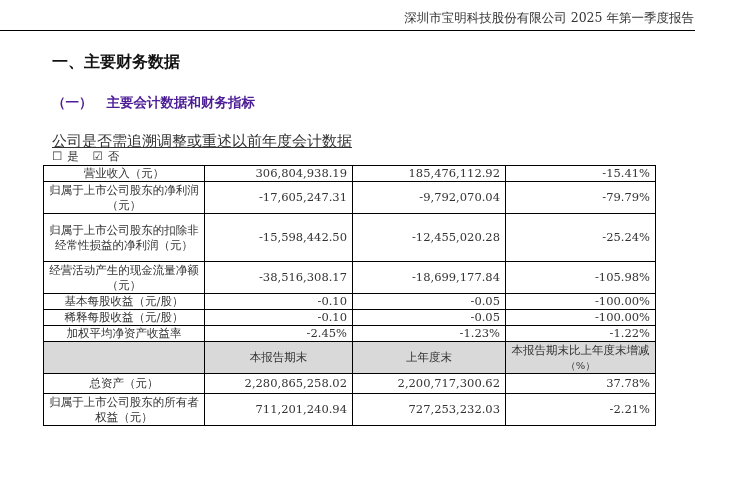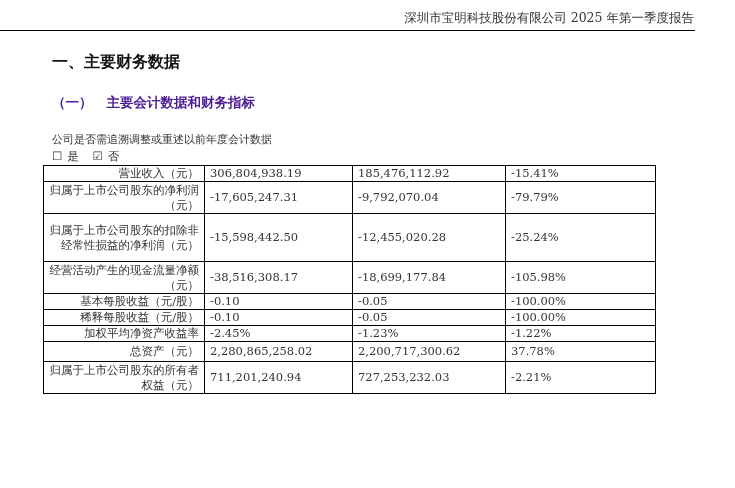--- a/index.html
+++ b/index.html
@@ -5,28 +5,28 @@
   html, body { margin:0; padding:0; background:#ffffff; }
   body { width:735px; height:488px; position:relative; overflow:hidden;
          font-family:"DejaVu Serif","Liberation Serif",serif; color:#222; }
   .header-text { position:absolute; right:41px; top:10px; font-size:12.5px; color:#333; }
   .header-rule { position:absolute; left:0; width:695px; top:30px; border-top:1.2px solid #000; }
   .h1 { position:absolute; left:52px; top:52px; font-size:16px; font-weight:bold;
         font-family:"DejaVu Sans","Liberation Sans",sans-serif; color:#111; }
   .h2 { position:absolute; left:52px; top:94px; font-size:13.5px; font-weight:bold;
         font-family:"DejaVu Sans","Liberation Sans",sans-serif; color:#4c1d95; }
   .h2 .num { margin-right:14px; }
-  .para { position:absolute; left:52px; top:132px; font-size:11px; color:#333; }
+  .para { position:absolute; left:52px; top:132px; font-size:15px; color:#333;text-decoration:underline; }
   .checks { position:absolute; left:52px; top:149px; font-size:11.5px; color:#333; }
   .checks span { margin-right:5px; }
   table.fin { position:absolute; left:43px; top:165px; border-collapse:collapse;
               font-size:11.5px; color:#333; }
   table.fin td { border:1px solid #000; padding:0 5px; line-height:15px; }
-  table.fin td.label { width:150px; text-align:right; }
-  table.fin td.num { text-align:left; }
+  table.fin td.label { width:150px; text-align:center; }
+  table.fin td.num { text-align:right; }
   table.fin tr.hdr td { background:#d9d9d9; text-align:center; }
   .c1 { width:150px; } .c2 { width:148px; } .c3 { width:153px; } .c4 { width:150px; }
   .sub { font-size:10px; display:block; }
 </style>
 </head>
 <body>
 
 <div class="header-text">深圳市宝明科技股份有限公司 2025 年第一季度报告</div>
 <div class="header-rule"></div>
 
@@ -83,20 +83,26 @@
     <td class="num">-0.10</td>
     <td class="num">-0.05</td>
     <td class="num">-100.00%</td>
   </tr>
   <tr style="height:16px">
     <td class="label">加权平均净资产收益率</td>
     <td class="num">-2.45%</td>
     <td class="num">-1.23%</td>
     <td class="num">-1.22%</td>
   </tr>
+  <tr class="hdr" style="height:32px">
+    <td></td>
+    <td>本报告期末</td>
+    <td>上年度末</td>
+    <td><span>本报告期末比上年度末增减</span><span class="sub">（%）</span></td>
+  </tr>
   <tr style="height:20px">
     <td class="label">总资产（元）</td>
     <td class="num">2,280,865,258.02</td>
     <td class="num">2,200,717,300.62</td>
     <td class="num">37.78%</td>
   </tr>
   <tr style="height:32px">
     <td class="label">归属于上市公司股东的所有者权益（元）</td>
     <td class="num">711,201,240.94</td>
     <td class="num">727,253,232.03</td>

